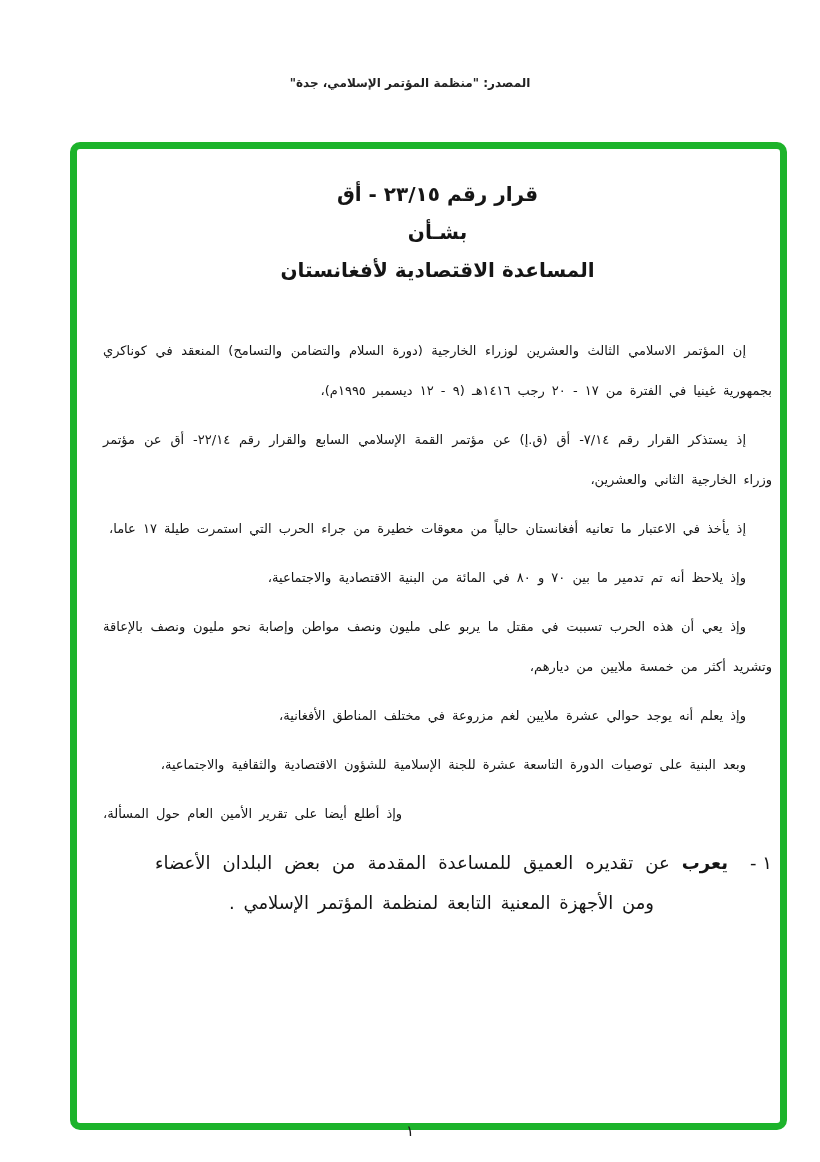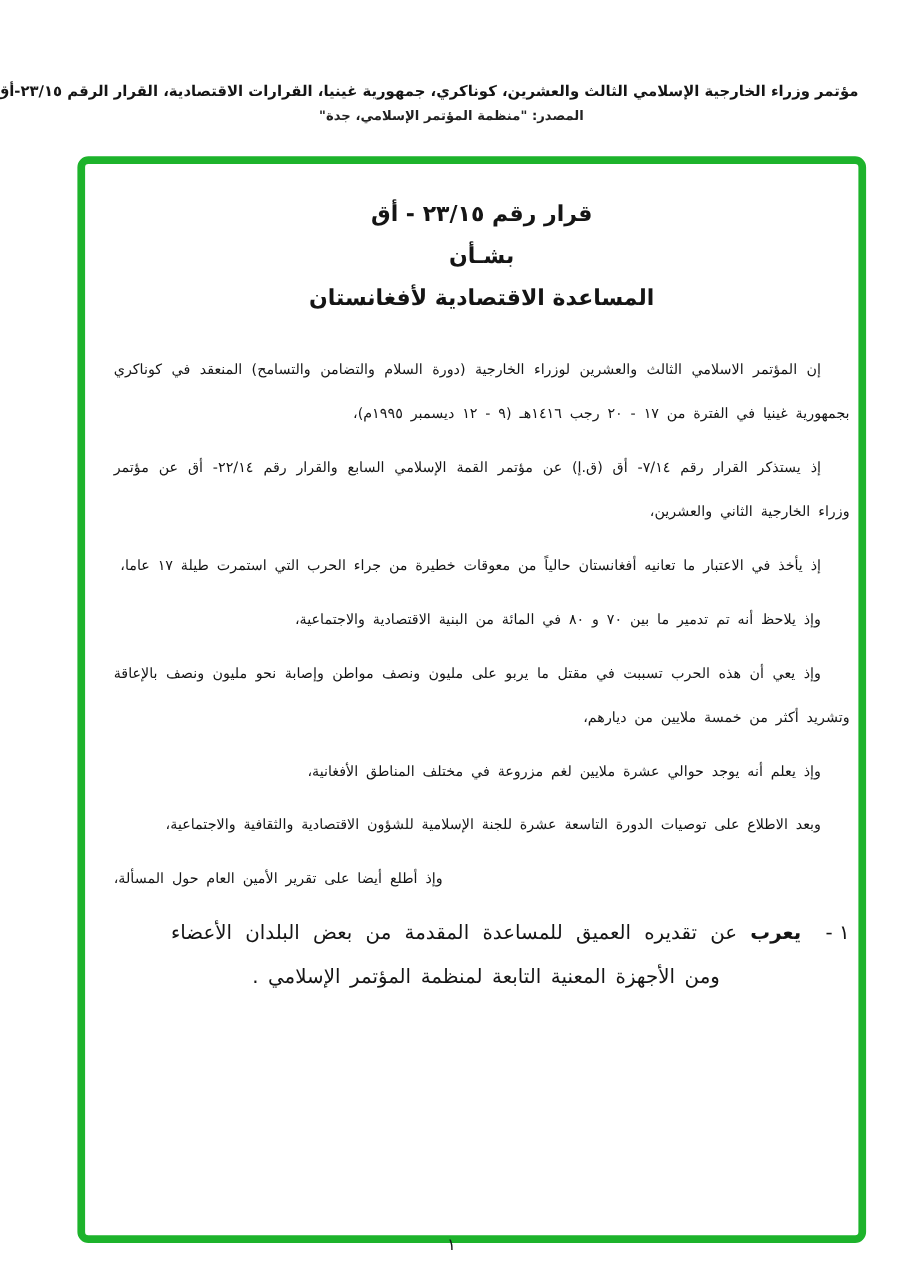--- a/index.html
+++ b/index.html
@@ -24,21 +24,21 @@
   .frame {
     position: absolute; top: 142px; left: 70px;
     width: 669px; height: 948px;
     border: 7px solid #1db32b;
     border-radius: 10px;
     padding: 26px 8px 0 26px;
     box-sizing: content-box;
     background: #ffffff;
   }
 
-  .title-block { text-align: center; font-weight: bold; margin-bottom: 28px; }
+  .title-block { text-align: center; font-weight: bold; margin-bottom: 42px; }
   .title-block .t-line { font-size: 20px; line-height: 38px; }
 
   .para {
     font-size: 13px; line-height: 40px;
     text-align: justify; text-justify: inter-word;
     text-indent: 26px;
     word-spacing: 3px;
     margin: 0 0 9px 0;
   }
   .para b.lead { font-weight: 400; }
@@ -65,21 +65,20 @@
     position: absolute; bottom: 22px; left: 0; right: 0;
     text-align: center; font-size: 15px; color: #1a1a1a;
   }
 </style>
 </head>
 <body>
 
 <div class="page">
 
   <div class="doc-header">
-    <div class="h1line">مؤتمر وزراء الخارجية الإسلامي الثالث والعشرين، كوناكري، جمهورية غينيا، القرارات الاقتصادية، القرار الرقم ٢٣/١٥-أق</div>
     <div class="h2line">المصدر:  "منظمة المؤتمر الإسلامي، جدة"</div>
   </div>
 
   <div class="frame">
 
     <div class="title-block">
       <div class="t-line">قرار رقم ٢٣/١٥ - أق</div>
       <div class="t-line">بشـأن</div>
       <div class="t-line">المساعدة الاقتصادية لأفغانستان</div>
     </div>
@@ -89,21 +88,21 @@
     <p class="para"><b class="lead">إذ يستذكر</b><span> القرار رقم ٧/١٤- أق (ق.إ) عن مؤتمر القمة الإسلامي السابع والقرار رقم ٢٢/١٤- أق عن مؤتمر وزراء الخارجية الثاني والعشرين،</span></p>
 
     <p class="para"><b class="lead">إذ يأخذ في الاعتبار</b><span> ما تعانيه أفغانستان حالياً من معوقات خطيرة من جراء الحرب التي استمرت طيلة ١٧ عاما،</span></p>
 
     <p class="para"><b class="lead">وإذ يلاحظ</b><span> أنه تم تدمير ما بين ٧٠ و ٨٠ في المائة من البنية الاقتصادية والاجتماعية،</span></p>
 
     <p class="para"><b class="lead">وإذ يعي</b><span> أن هذه الحرب تسببت في مقتل ما يربو على مليون ونصف مواطن وإصابة نحو مليون ونصف بالإعاقة وتشريد أكثر من خمسة ملايين من ديارهم،</span></p>
 
     <p class="para"><b class="lead">وإذ يعلم</b><span> أنه يوجد حوالي عشرة ملايين لغم مزروعة في مختلف المناطق الأفغانية،</span></p>
 
-    <p class="para"><b class="lead">وبعد الاطلاع</b><span> على توصيات الدورة التاسعة عشرة للجنة الإسلامية للشؤون الاقتصادية والثقافية والاجتماعية،</span></p>
+    <p class="para"><b class="lead">وبعد البنية</b><span> على توصيات الدورة التاسعة عشرة للجنة الإسلامية للشؤون الاقتصادية والثقافية والاجتماعية،</span></p>
 
     <p class="para single-line"><b class="lead">وإذ أطلع أيضا</b><span> على تقرير الأمين العام حول المسألة،</span></p>
 
     <div class="item-row">
       <div class="item-num">١ -</div>
       <div class="item-text"><b class="lead">يعرب</b><span> عن تقديره العميق للمساعدة المقدمة من بعض البلدان الأعضاء ومن الأجهزة المعنية التابعة لمنظمة المؤتمر الإسلامي .</span></div>
     </div>
 
   </div>
 

